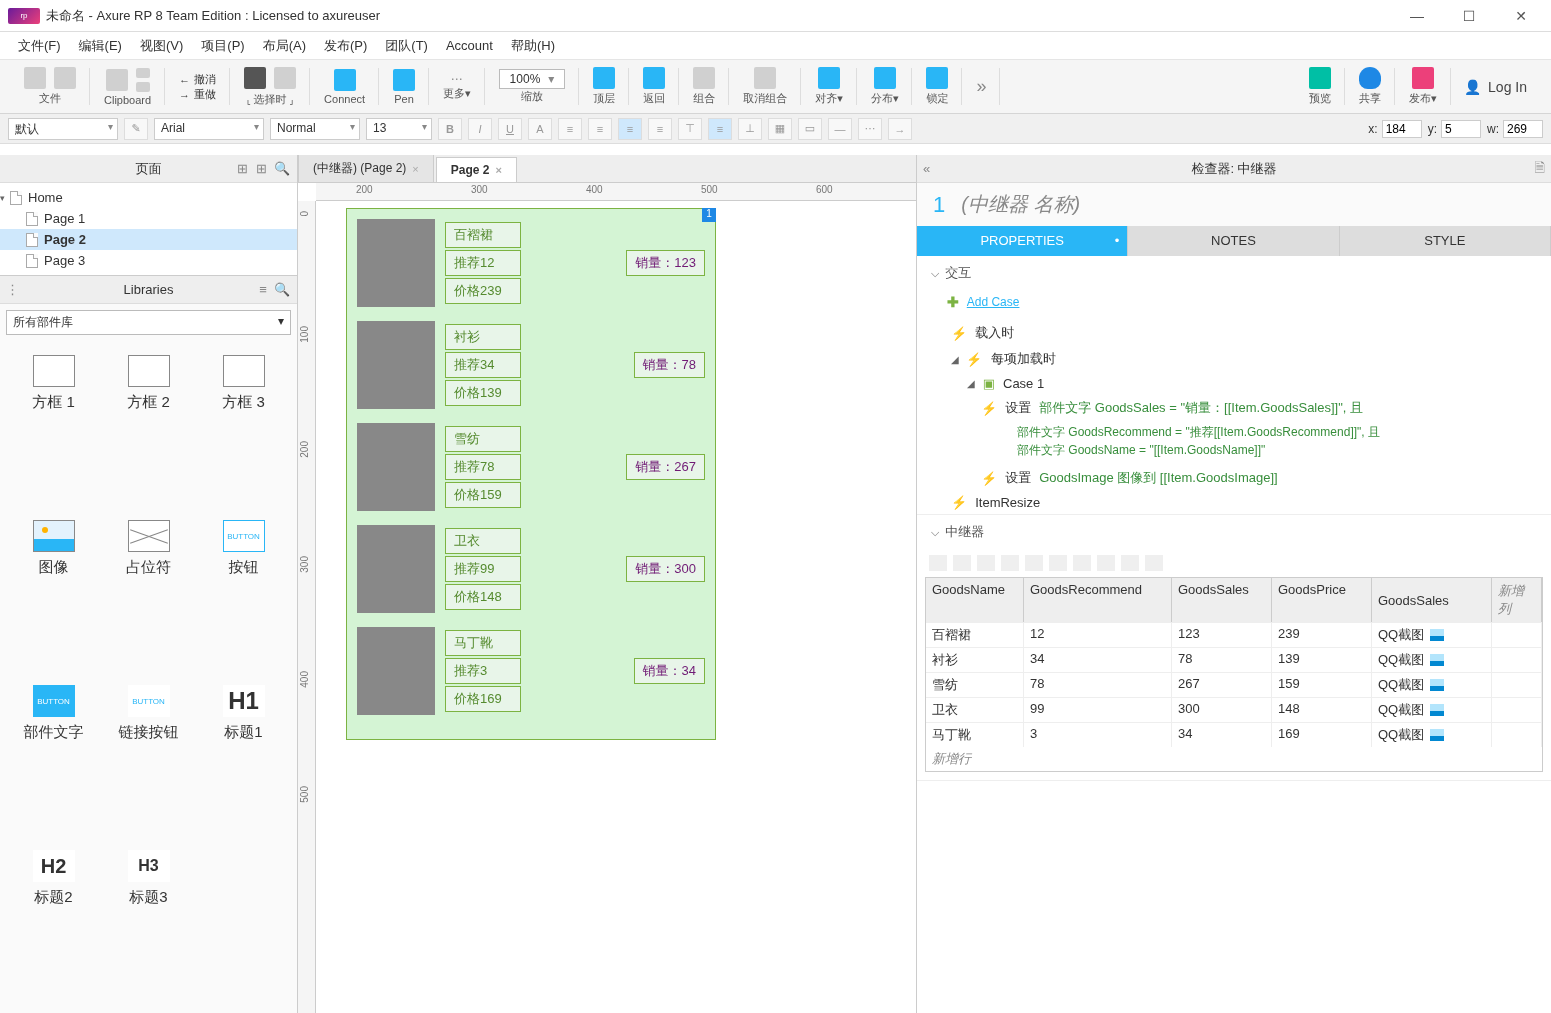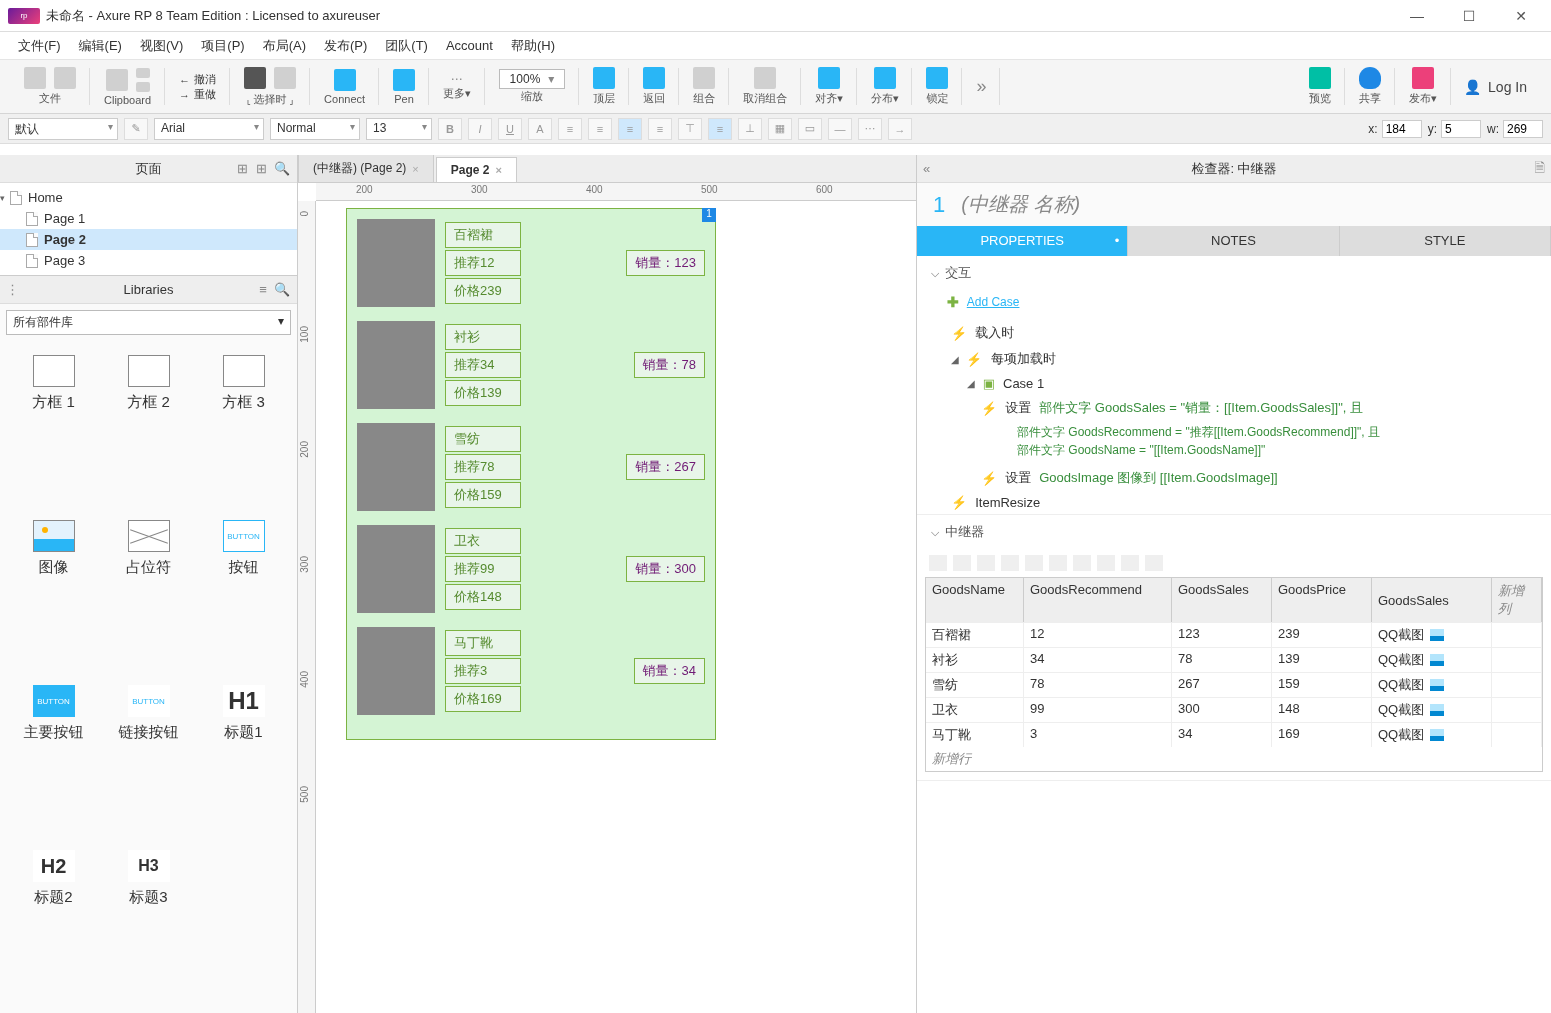--- a/index.html
+++ b/index.html
@@ -347,21 +347,21 @@
             <div class="lib-cell">
               <div class="lib-shape x"></div>
               <div class="lib-label">占位符</div>
             </div>
             <div class="lib-cell">
               <div class="lib-shape btn">BUTTON</div>
               <div class="lib-label">按钮</div>
             </div>
             <div class="lib-cell">
               <div class="lib-shape btnp">BUTTON</div>
-              <div class="lib-label">主要按钮</div>
+              <div class="lib-label">部件文字</div>
             </div>
             <div class="lib-cell">
               <div class="lib-shape btnl">BUTTON</div>
               <div class="lib-label">链接按钮</div>
             </div>
             <div class="lib-cell">
               <div class="lib-shape h" style="font-size: 24px;">H1</div>
               <div class="lib-label">标题1</div>
             </div>
             <div class="lib-cell">

